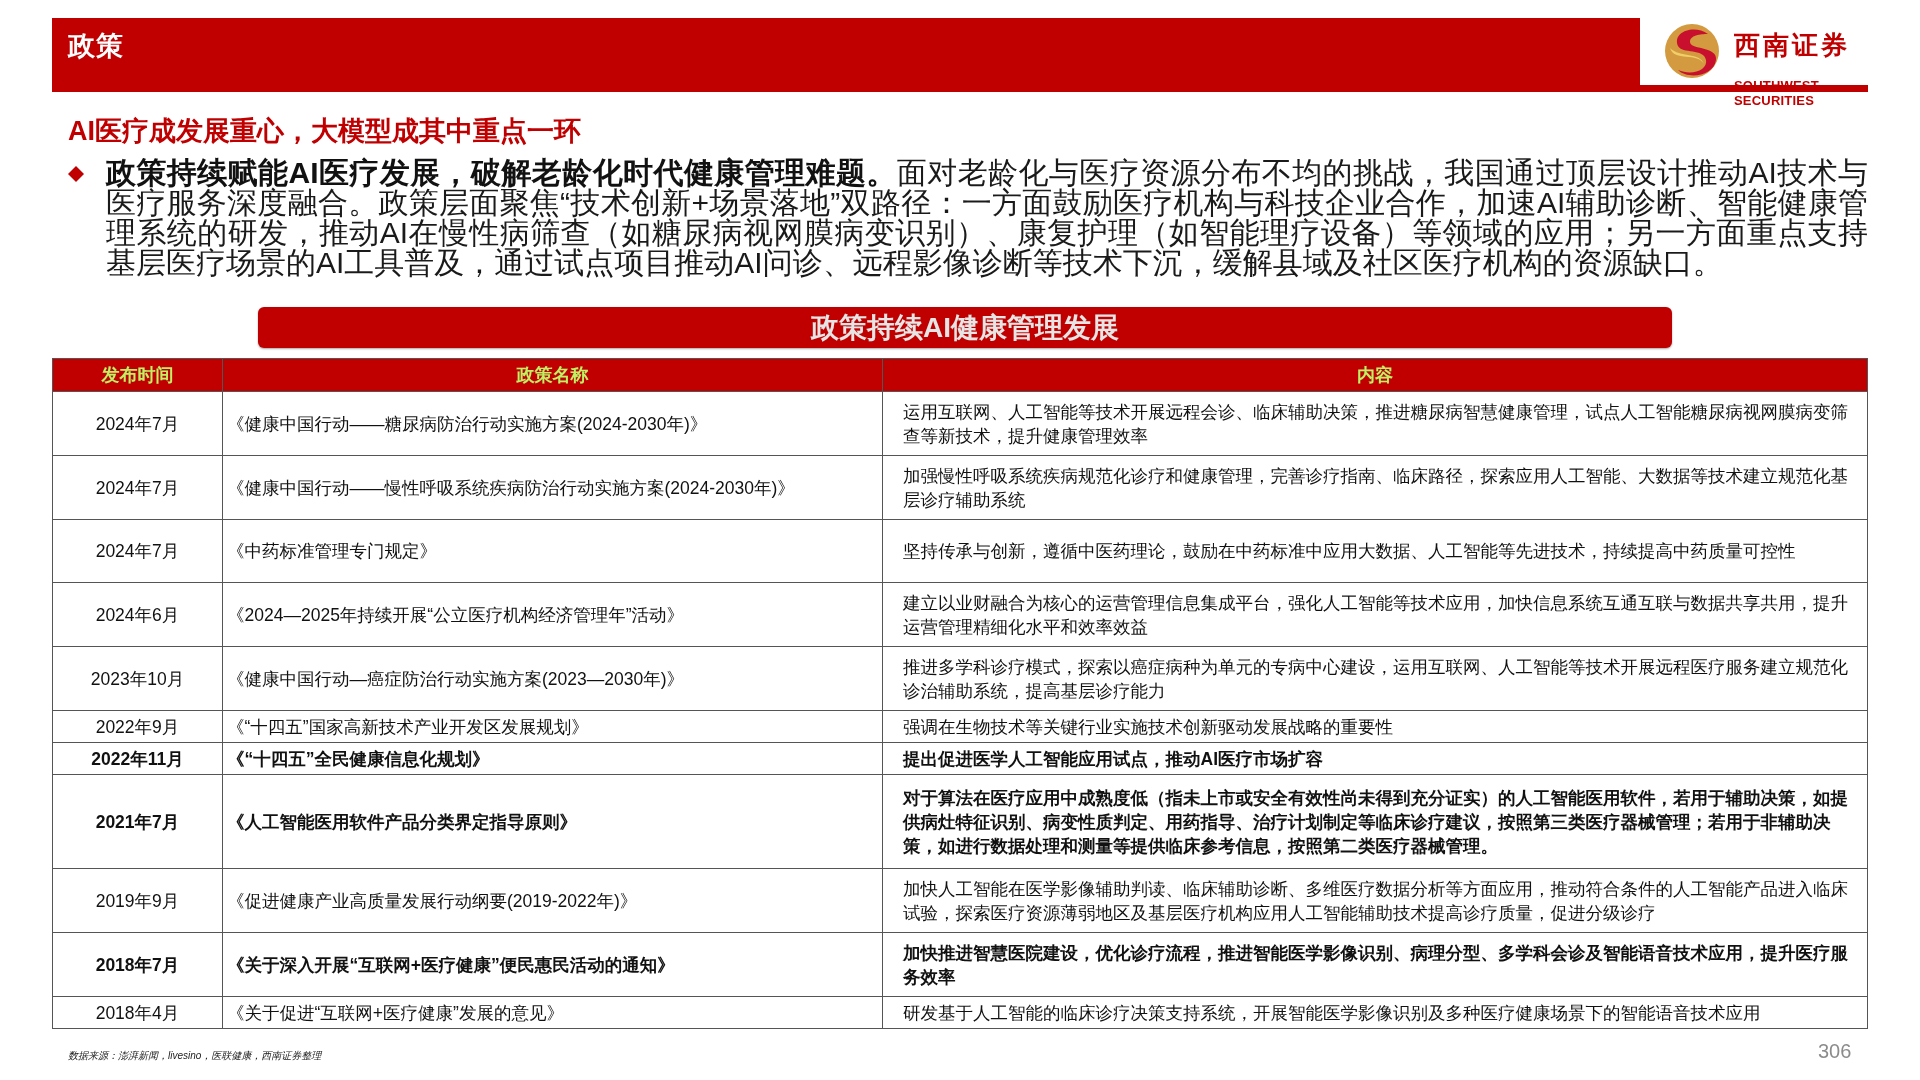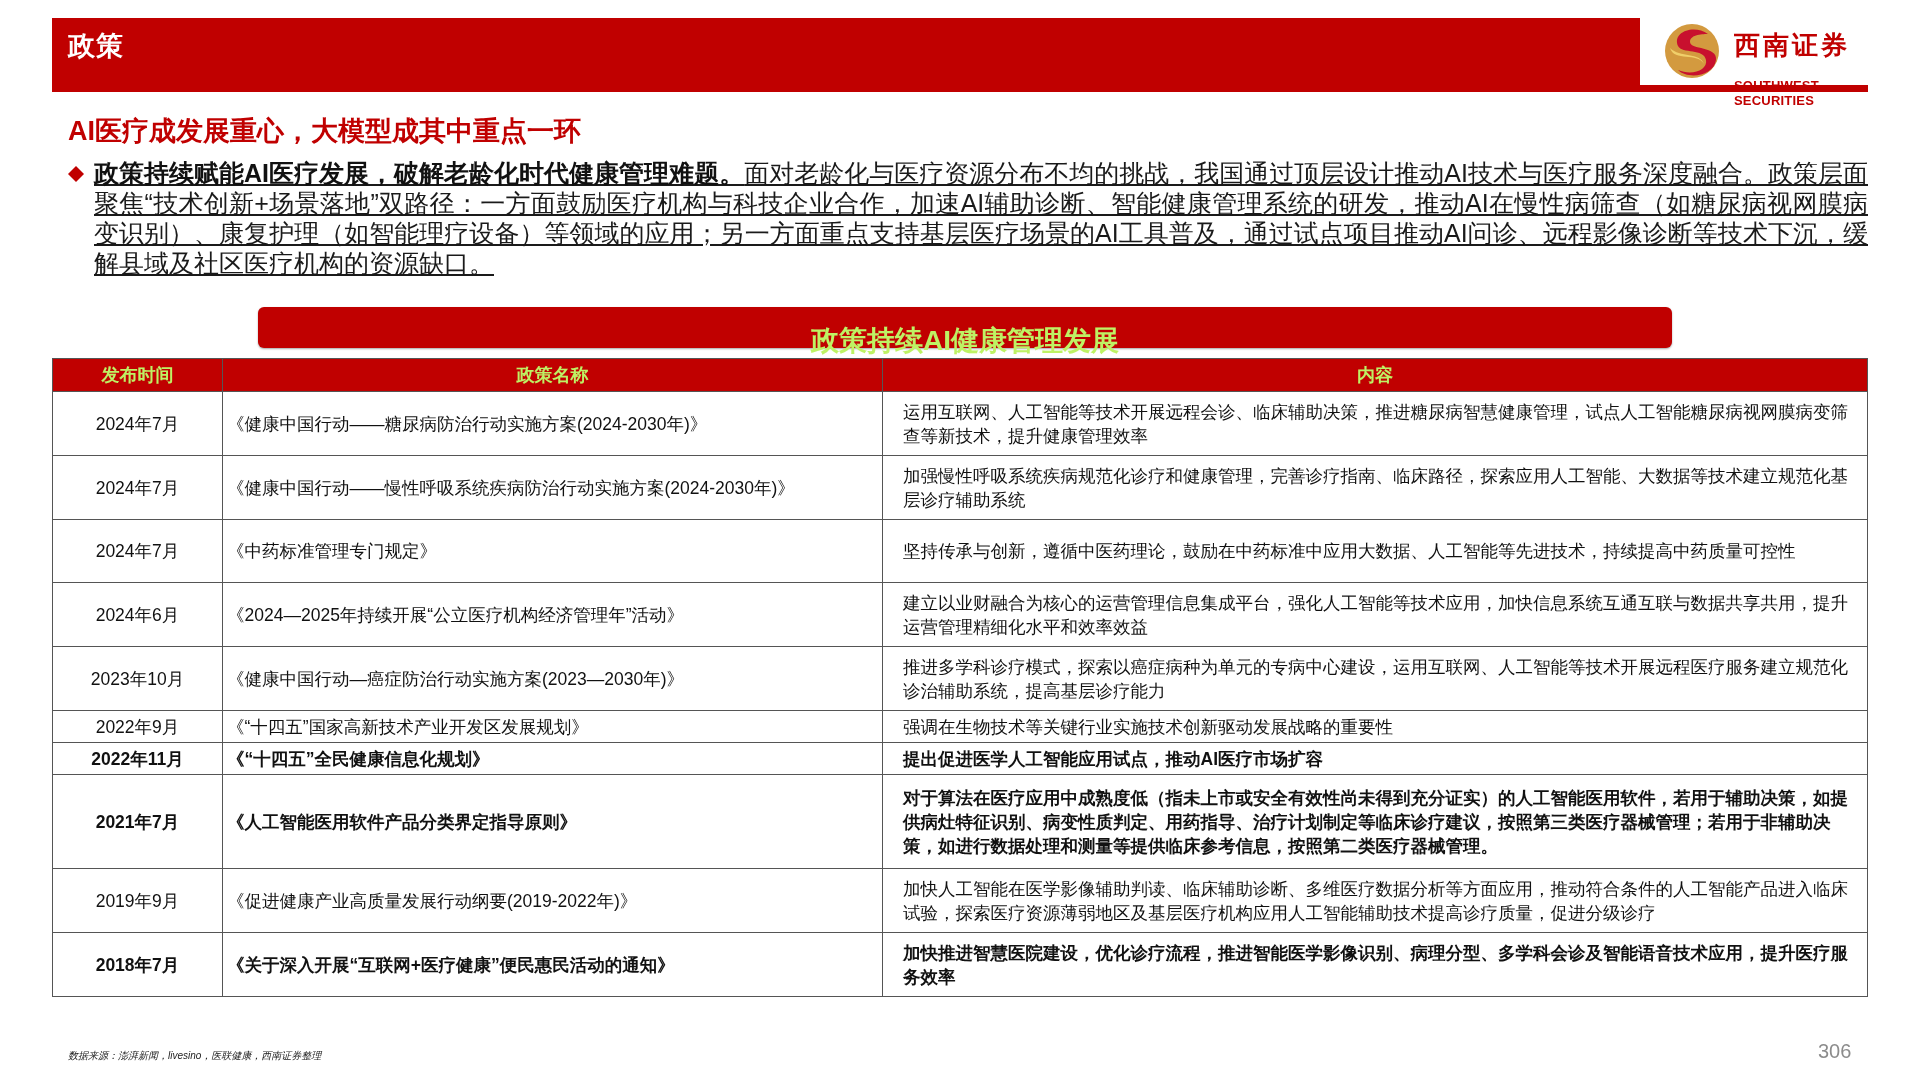--- a/index.html
+++ b/index.html
@@ -11,25 +11,25 @@
   .logo-box { position: absolute; left: 1640px; top: 18px; width: 228px; height: 67px; background: #fff; }
   .logo-underline { position: absolute; left: 1640px; top: 85px; width: 228px; height: 7px; background: #c00000; }
   .logo-mark { position: absolute; left: 24px; top: 4px; width: 56px; height: 58px; }
   .logo-cn { position: absolute; left: 94px; top: 10px; font-family: "DejaVu Serif", serif; font-size: 26px; font-weight: bold; color: #c00000; letter-spacing: 3px; }
   .logo-en { position: absolute; left: 94px; top: 48px; font-size: 13px; font-weight: bold; color: #c00000; letter-spacing: 0.2px; margin-top: 12px; }
 
   .subtitle { position: absolute; left: 68px; top: 113px; font-size: 27px; font-weight: bold; color: #c00000; }
 
   .bullet-block { position: absolute; left: 68px; top: 158px; width: 1800px; }
   .bullet-icon { position: absolute; left: 0; top: 8px; width: 16px; height: 16px; }
-  .bullet-text { margin-left: 26px; font-size: 25px; line-height: 30px; color: #1a1a1a; text-align: justify; text-decoration: underline; }
+  .bullet-text { margin-left: 38px; font-size: 30px; line-height: 30px; color: #1a1a1a; text-align: justify; }
   .bullet-text b { font-weight: bold; color: #111; }
 
   .table-title-bar { position: absolute; left: 258px; top: 307px; width: 1414px; height: 41px; background: #c00000; border-radius: 6px; box-shadow: 0 1px 2px rgba(0,0,0,0.35); }
-  .table-title-bar span { display: block; text-align: center; line-height: 41px; color: #bef264; font-size: 28px; font-weight: bold; margin-top: 13px; }
+  .table-title-bar span { display: block; text-align: center; line-height: 41px; color: #e5e5e5; font-size: 28px; font-weight: bold; }
 
   table.policy { position: absolute; left: 52px; top: 358px; width: 1815px; border-collapse: collapse; table-layout: fixed; }
   table.policy th { background: #c00000; color: #bef264; font-size: 18px; font-weight: bold; height: 33px; border: 1.5px solid #555; text-align: center; }
   table.policy td { border: 1.5px solid #555; font-size: 17.5px; line-height: 24px; color: #111; padding: 0 4px; vertical-align: middle; }
   table.policy td.date { text-align: center; }
   table.policy td.name { }
   table.policy td.content { padding-left: 20px; }
   table.policy tr.bold td { font-weight: bold; }
 
   .source { position: absolute; left: 68px; top: 1049px; font-size: 10px; font-style: italic; color: #222; }
@@ -122,17 +122,22 @@
     <tr style="height:64px">
       <td class="date">2019年9月</td>
       <td class="name">《促进健康产业高质量发展行动纲要(2019-2022年)》</td>
       <td class="content">加快人工智能在医学影像辅助判读、临床辅助诊断、多维医疗数据分析等方面应用，推动符合条件的人工智能产品进入临床试验，探索医疗资源薄弱地区及基层医疗机构应用人工智能辅助技术提高诊疗质量，促进分级诊疗</td>
     </tr>
     <tr class="bold" style="height:64px">
       <td class="date">2018年7月</td>
       <td class="name">《关于深入开展“互联网+医疗健康”便民惠民活动的通知》</td>
       <td class="content">加快推进智慧医院建设，优化诊疗流程，推进智能医学影像识别、病理分型、多学科会诊及智能语音技术应用，提升医疗服务效率</td>
     </tr>
+    <tr style="height:32px">
+      <td class="date">2018年4月</td>
+      <td class="name">《关于促进“互联网+医疗健康”发展的意见》</td>
+      <td class="content">研发基于人工智能的临床诊疗决策支持系统，开展智能医学影像识别及多种医疗健康场景下的智能语音技术应用</td>
+    </tr>
   </tbody>
 </table>
 
 <div class="source">数据来源：澎湃新闻，livesino，医联健康，西南证券整理</div>
 <div class="page-num">306</div>
 
 </body></html>

